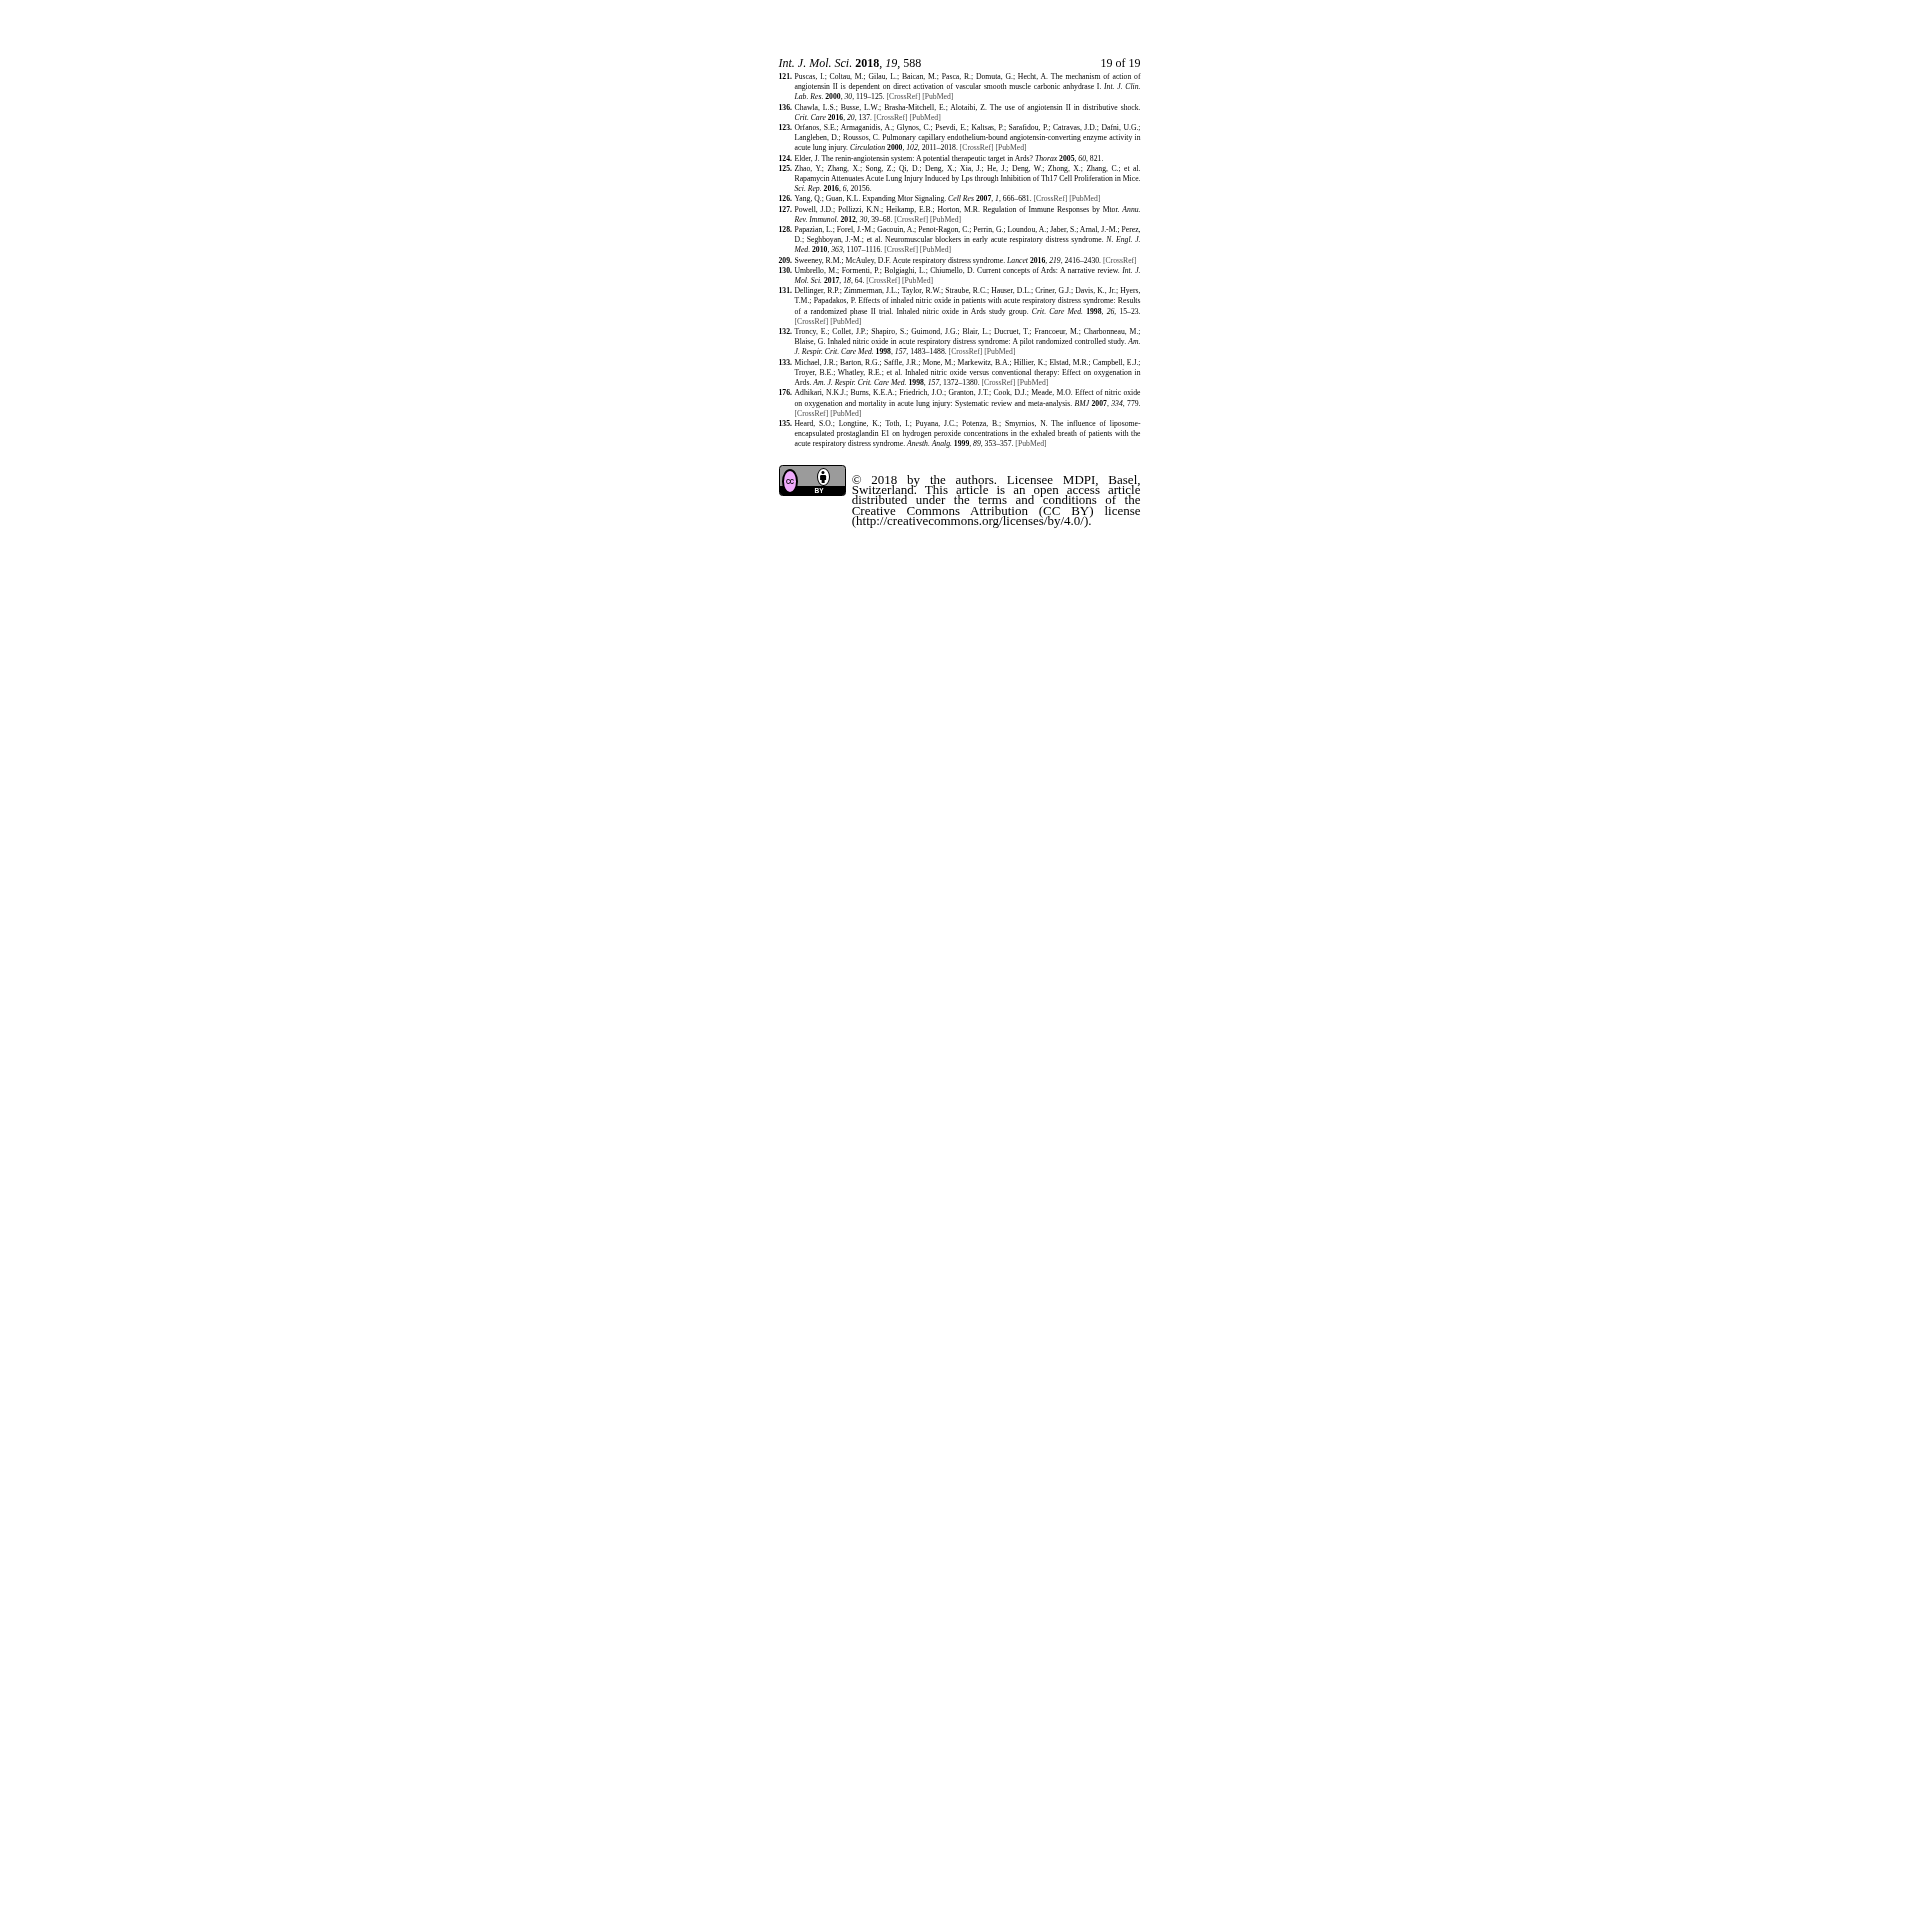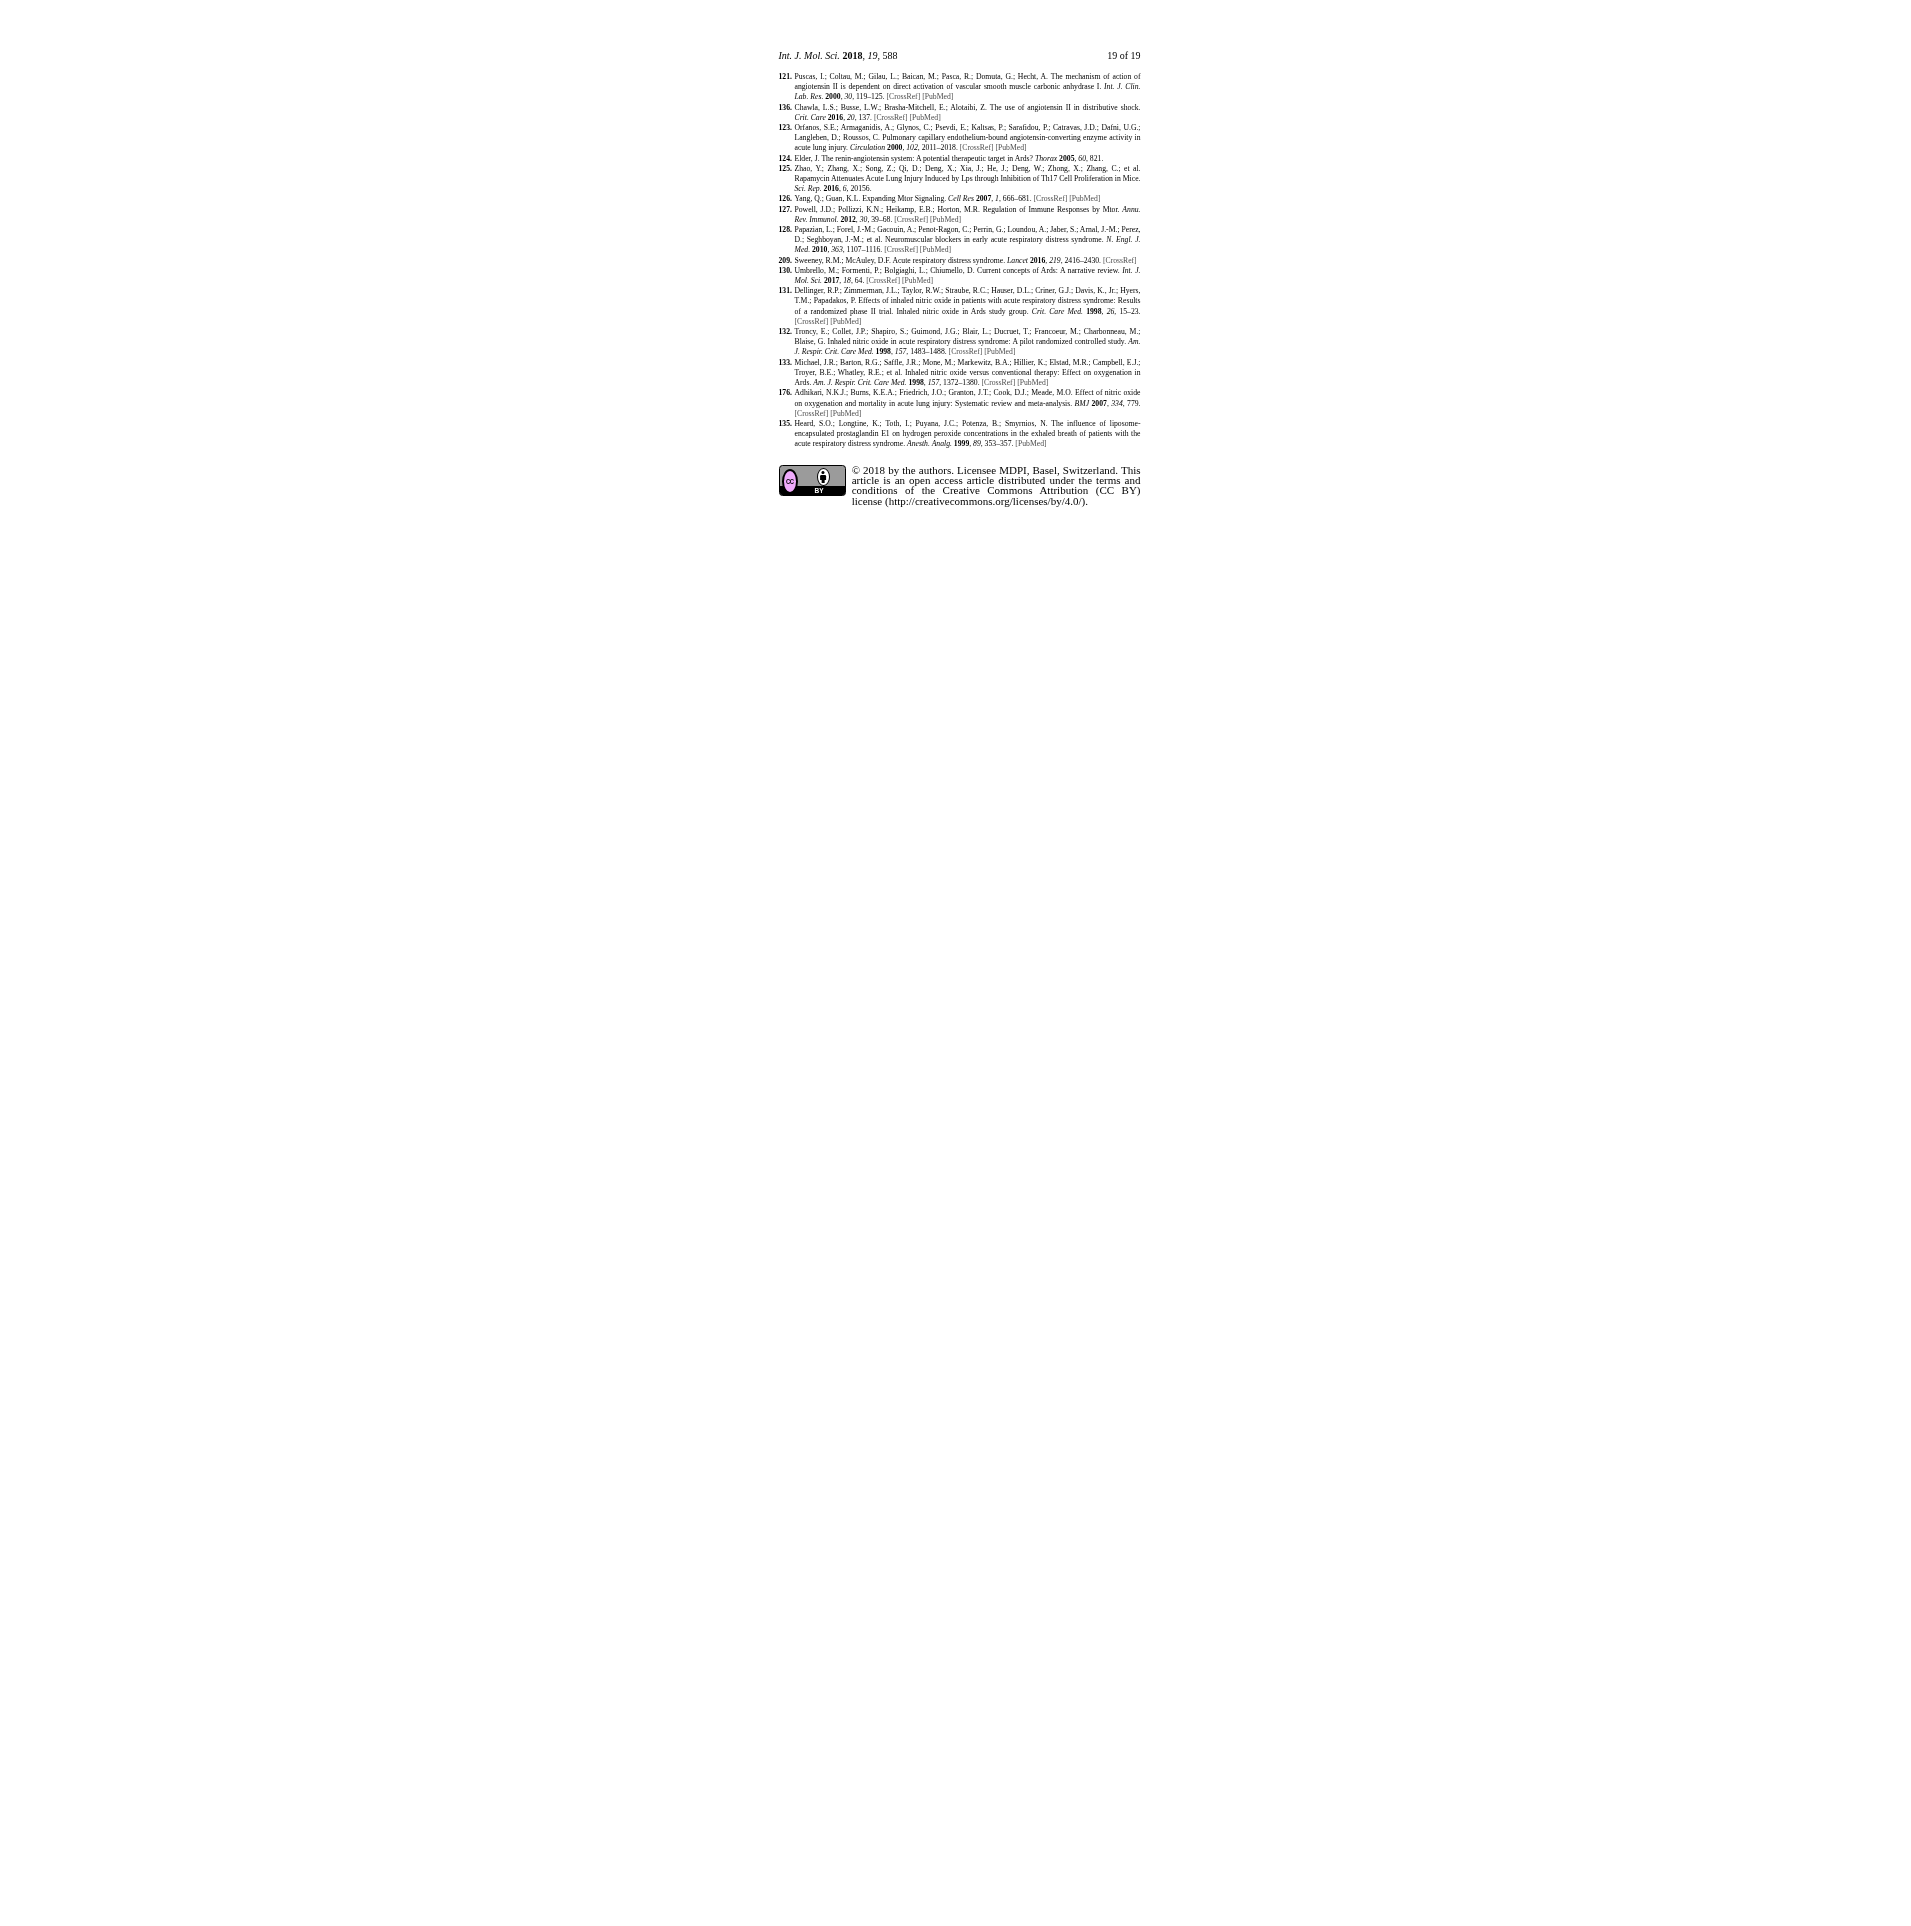--- a/index.html
+++ b/index.html
@@ -9,24 +9,24 @@
     height: 676px;
     margin: 0 auto;
     background: #ffffff;
     font-family: "Liberation Serif", serif;
     color: #000000;
   }
   .header {
     position: absolute;
     left: 62px;
     width: 362px;
-    top: 51px;
+    top: 59px;
     display: flex;
     justify-content: space-between;
-    font-size: 10px;
+    font-size: 12px;
     line-height: 9.2px;
   }
   .refs {
     position: absolute;
     left: 62px;
     width: 362px;
     top: 72px;
     font-size: 7.7px;
     line-height: 10.2px;
   }
@@ -119,23 +119,23 @@
   }
   .person-legs {
     position: absolute;
     left: 50%; top: 10.4px;
     transform: translateX(-50%);
     width: 2.7px; height: 3.5px;
     background: #000;
   }
   .license-text {
     margin-left: 6.2px;
-    margin-top: 0;
+    margin-top: 10px;
     flex: 1;
-    font-size: 11px;
+    font-size: 13px;
     line-height: 10.2px;
     text-align: justify;
   }
 </style>
 </head>
 <body>
 
 <div class="page">
 
   <div class="header">

